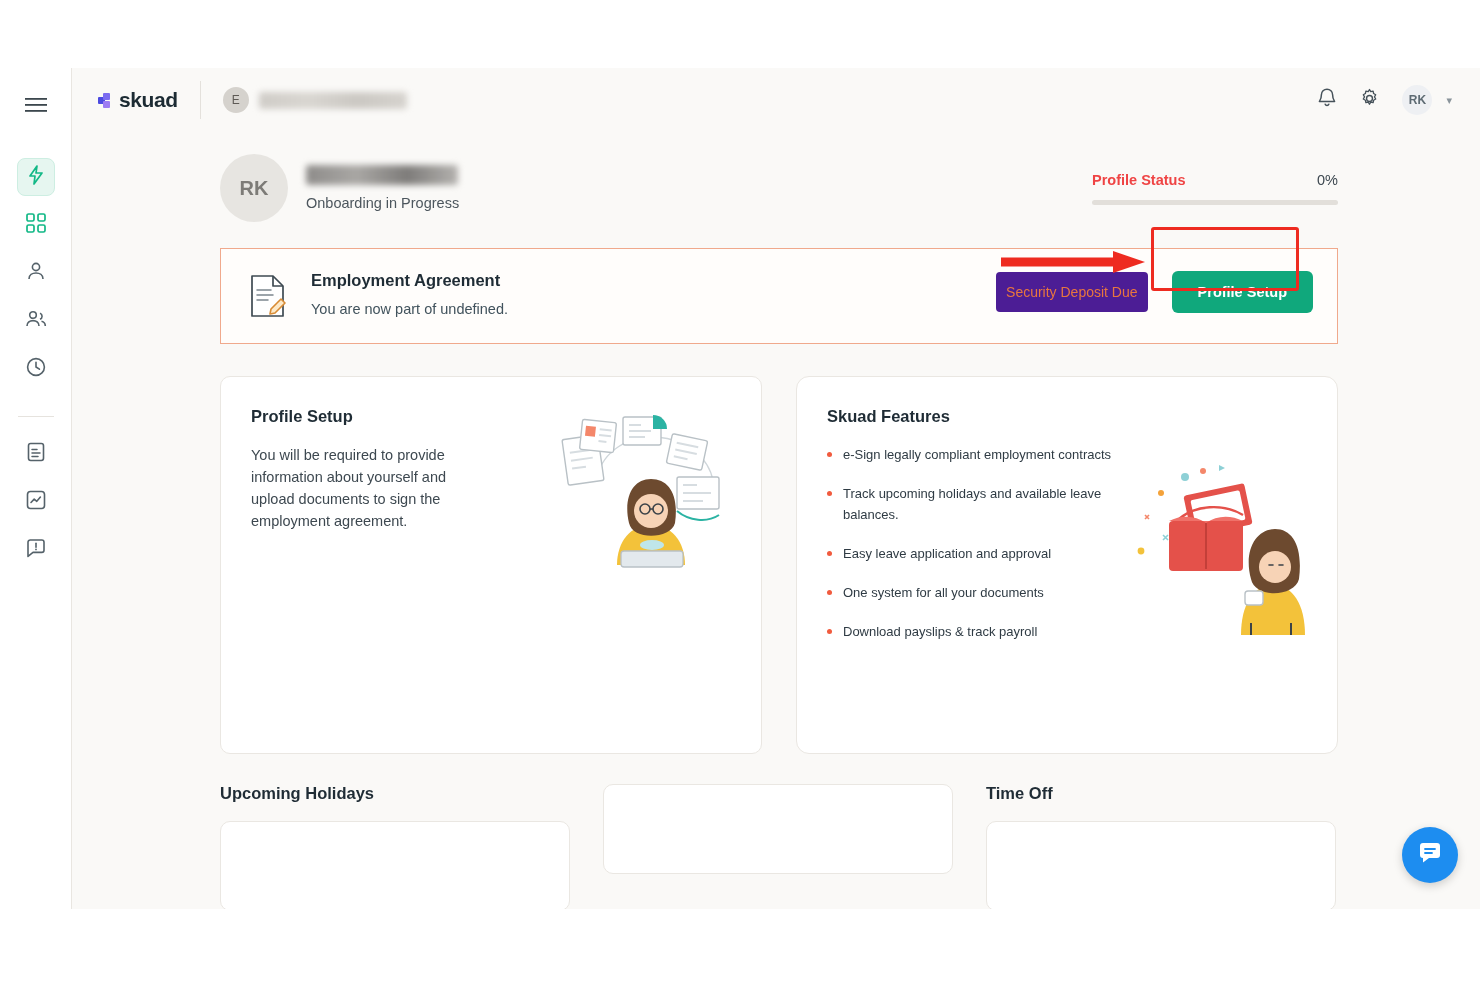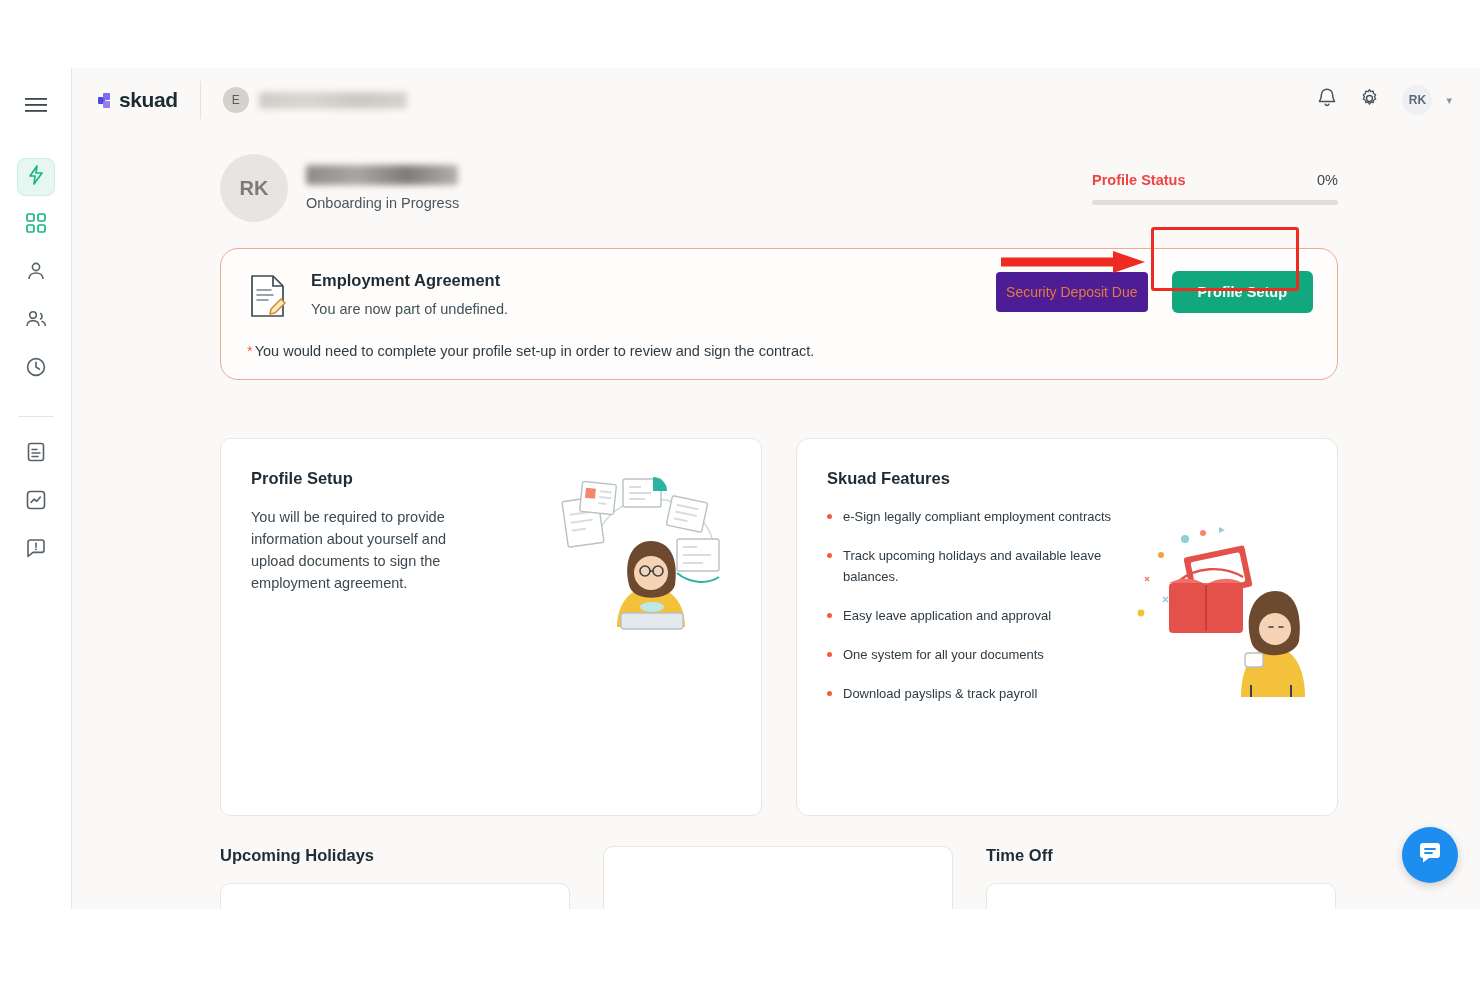--- a/index.html
+++ b/index.html
@@ -155,25 +155,25 @@
   .ps-label { font-size: 14.5px; font-weight: bold; color: #ef4444; }
   .ps-pct { font-size: 14.5px; color: #3d4850; }
   .ps-track {
     height: 5px; border-radius: 3px; background: #e2dfda; width: 100%;
   }
   .ps-fill { height: 100%; border-radius: 3px; background: #12b886; width: 0%; }
 
   
   .agreement {
     border: 1px solid #f0a98c;
-    border-radius: 18px;
+    border-radius: 0;
     background: #fffdfb;
     padding: 22px 24px 20px 26px;
     position: relative;
-    margin-bottom: 58px;
+    margin-bottom: 32px;
   }
   .ag-top { display: flex; align-items: flex-start; }
   .ag-doc-icon { margin-right: 22px; margin-top: 2px; }
   .ag-title { font-size: 16.5px; font-weight: bold; color: #1f2c35; margin-bottom: 11px; }
   .ag-sub { font-size: 14.5px; color: #41525c; }
   .ag-note { font-size: 14.5px; color: #2f3b44; margin-top: 20px; }
   .ag-note .star { color: #f15b3e; margin-right: 2px; }
   .ag-right {
     margin-left: auto; display: flex; align-items: center; position: relative;
   }
@@ -434,23 +434,20 @@
               </svg>
             </div>
             <div>
               <div class="ag-title">Employment Agreement</div>
               <div class="ag-sub">You are now part of undefined.</div>
             </div>
             <div class="ag-right">
               <span class="deposit-pill">Security Deposit Due</span>
               <button class="profile-setup-btn">Profile Setup</button>
             </div>
-          </div>
-          <div class="ag-note">
-            <span class="star">*</span><span>You would need to complete your profile set-up in order to review and sign the contract.</span>
           </div>
 
           <div class="arrow">
             <svg width="150" height="22" viewBox="0 0 150 22">
               <path d="M0 11h118" stroke="#ee2b20" stroke-width="9"></path>
               <path d="M112 0l32 11-32 11z" fill="#ee2b20"></path>
             </svg>
           </div>
           <div class="highlight-box"></div>
         </div>

